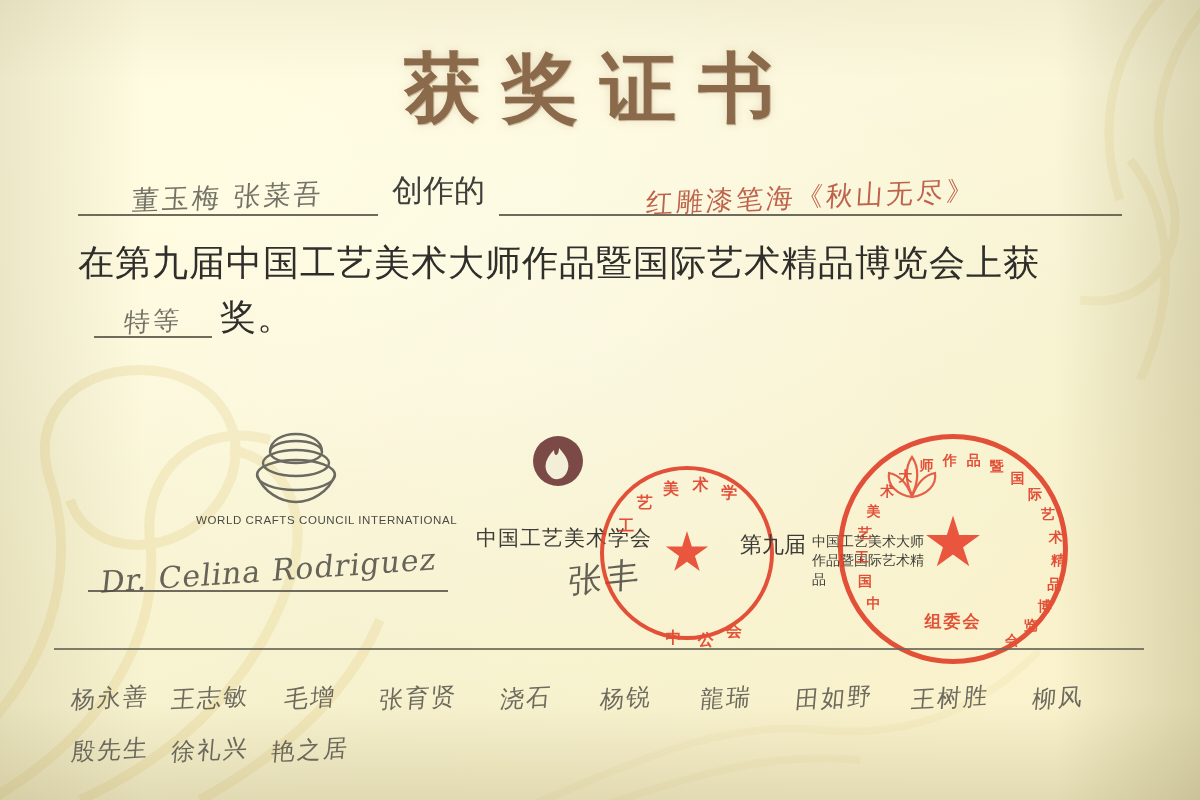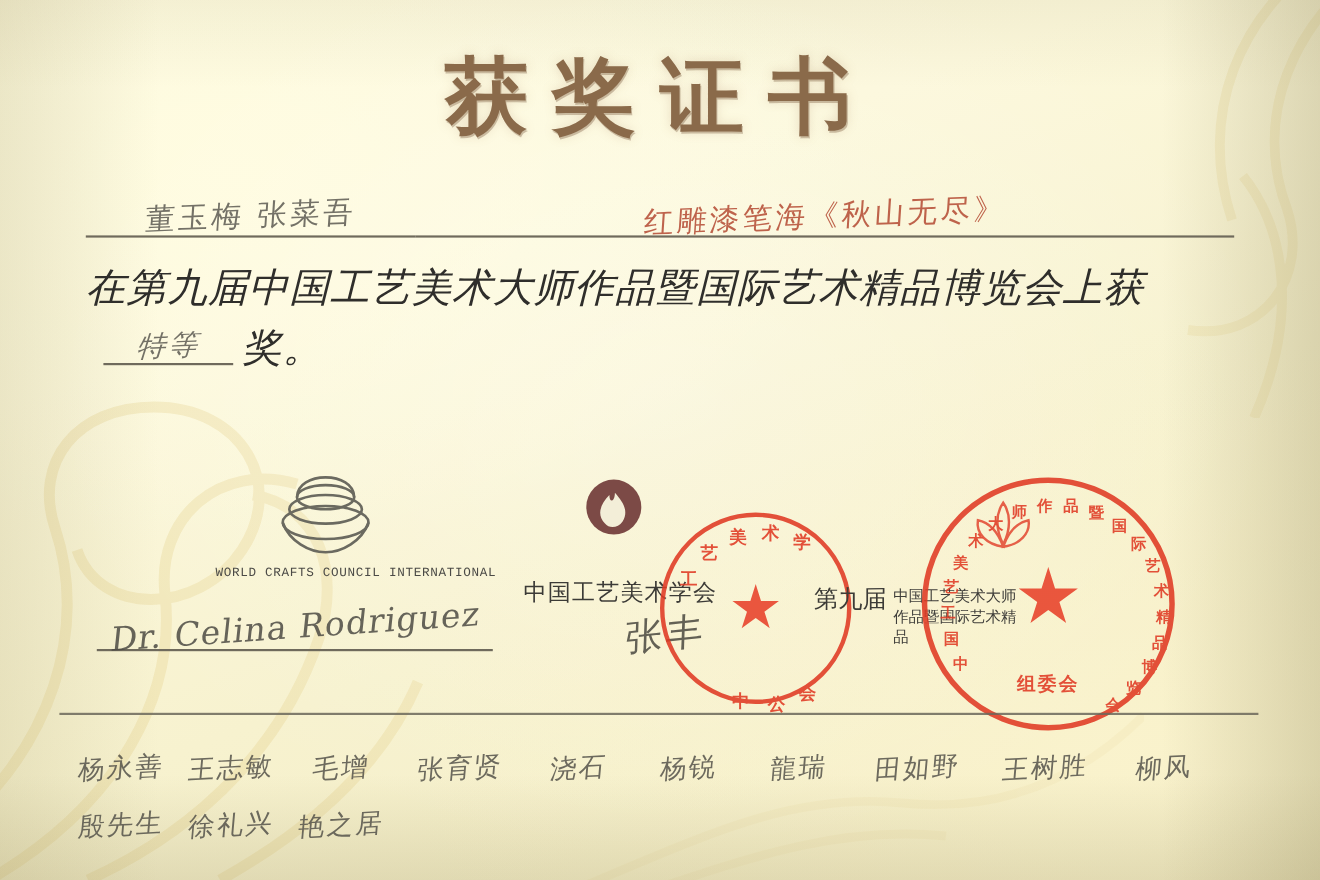--- a/index.html
+++ b/index.html
@@ -112,23 +112,22 @@
     left: 78px;
     width: 1046px;
     font-family: "DejaVu Serif", serif;
     color: #2f2e2b;
   }
   .body-line {
     font-size: 36px;
     line-height: 54px;
     letter-spacing: 1px;
     display: flex;
-    align-items: flex-start;
-    white-space: nowrap;
-    font-style: italic;
+    align-items: center;
+    white-space: nowrap;
   }
   .body-line.center-ish { justify-content: flex-start; padding-left: 8px; }
   .body-line.indent { padding-left: 78px; }
   .inline-blank {
     display: inline-flex;
     align-items: flex-end;
     justify-content: center;
     border-bottom: 2px solid #6f6a5c;
     width: 118px;
     height: 40px;
@@ -148,21 +147,21 @@
   
   .wcc {
     position: absolute;
     left: 196px;
     top: 10px;
     width: 200px;
     text-align: center;
   }
   .wcc-caption {
     margin-top: 6px;
-    font-family: Liberation Mono, monospace;
+    font-family: Liberation Sans, sans-serif;
     font-size: 11.5px;
     letter-spacing: 0.6px;
     color: #4b4a46;
     white-space: nowrap;
   }
   .signature-en {
     position: absolute;
     left: 88px;
     top: 108px;
     width: 360px;
@@ -369,20 +368,21 @@
   </svg>
 
   <div class="vignette"></div>
 
   <div class="title">获奖证书</div>
 
   <div class="line-names">
     <div class="blank blank-names">
       <span class="hand">董玉梅 张菜吾</span>
     </div>
+    <div class="mid-text">创作的</div>
     <div class="blank blank-work">
       <span class="hand red">红雕漆笔海《秋山无尽》</span>
     </div>
   </div>
 
   <div class="body-block">
     <div class="body-line">
       <span>在第九届中国工艺美术大师作品暨国际艺术精品博览会上获</span>
     </div>
     <div class="body-line center-ish">

